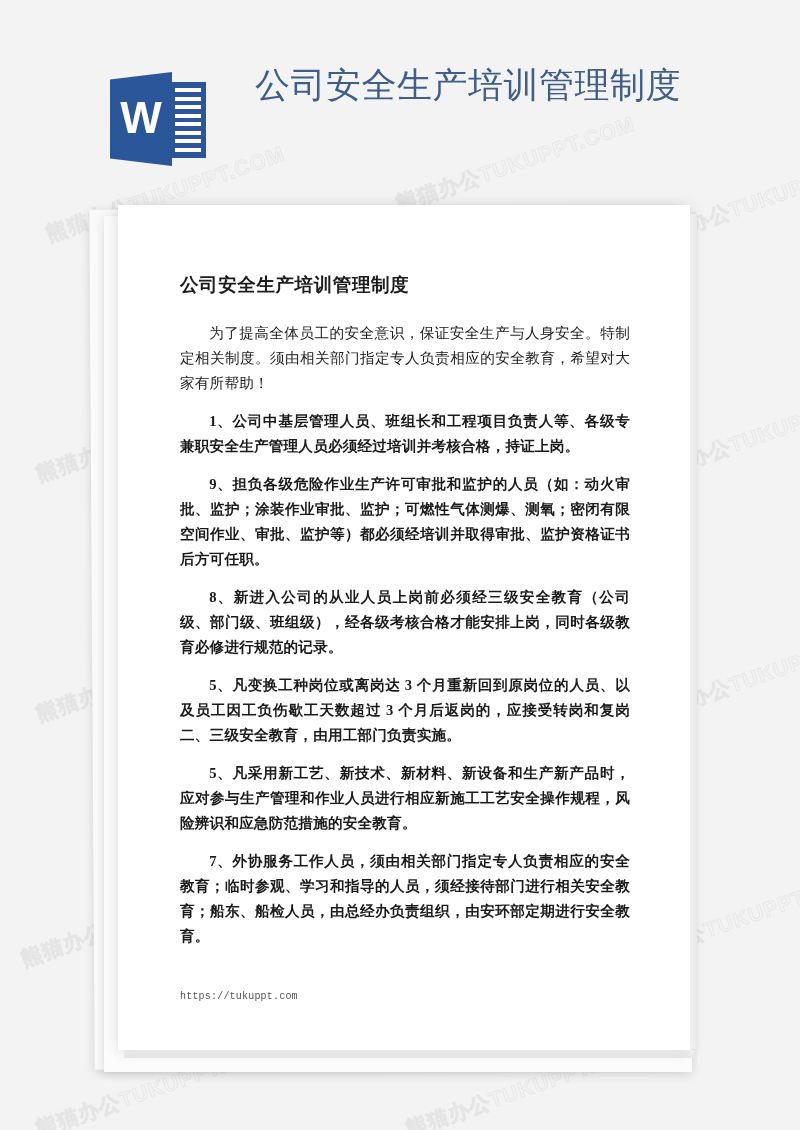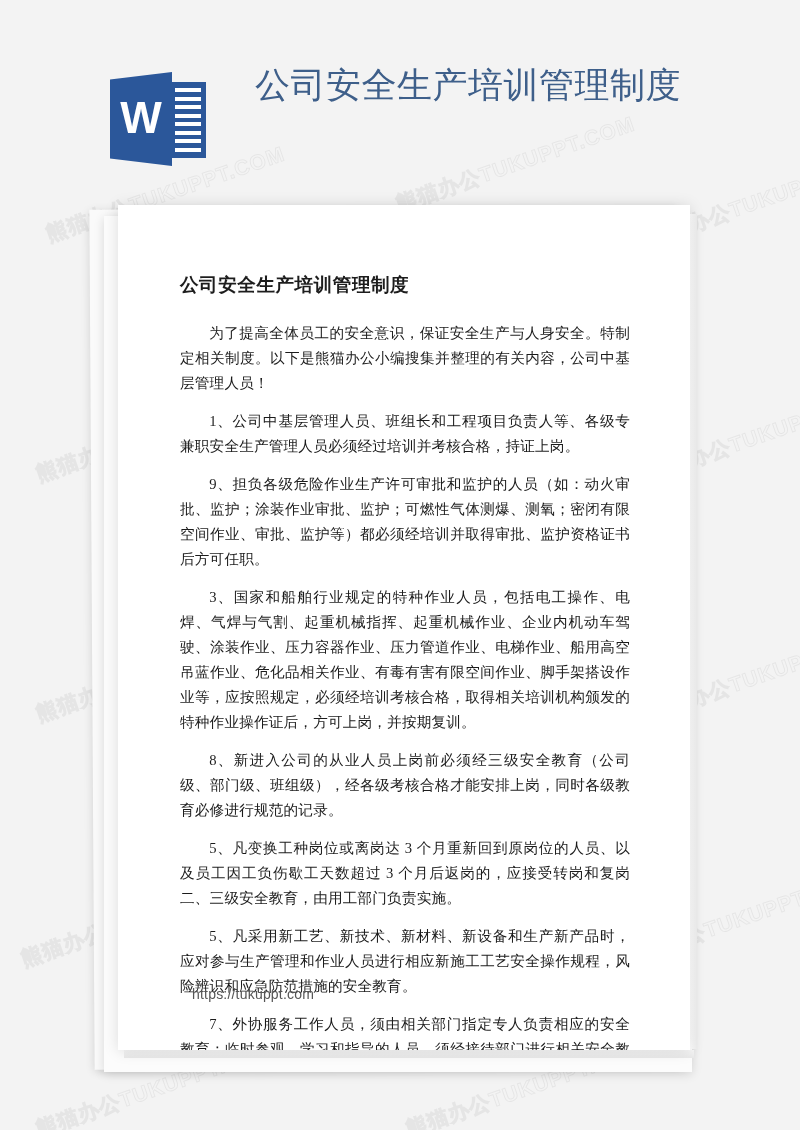--- a/index.html
+++ b/index.html
@@ -153,31 +153,30 @@
     font-family: "Liberation Serif", serif;
     font-size: 14.6px;
     line-height: 25px;
     color: #1b1b1b;
     text-align: justify;
     text-indent: 2em;
     margin: 0 0 13px 0;
     letter-spacing: 0.2px;
   }
   .para.numbered {
-    font-weight: 400;
+    font-weight: 700;
   }
   #page-url {
     position: absolute;
     left: 62px;
     bottom: 48px;
-    font-family: Liberation Sans, sans-serif;
-    font-size: 14px;
+    font-family: Liberation Mono, monospace;
+    font-size: 10px;
     color: #555555;
     letter-spacing: 0.2px;
-    margin-left: 12px;
   }
 
   
   #stack-edge-right {
     position: absolute;
     left: 690px;
     top: 214px;
     width: 7px;
     height: 835px;
     background: linear-gradient(to right, #ffffff, #ededed);
@@ -231,24 +230,23 @@
 
 <div id="paper-back-2" class="paper-stack"></div>
 <div id="paper-back-1" class="paper-stack"></div>
 <div id="stack-edge-right"></div>
 <div id="stack-edge-bottom"></div>
 
 <div id="doc-page">
   <div id="doc-body">
     <h1 id="doc-title">公司安全生产培训管理制度</h1>
     <div id="paragraph-container">
-        <p class="para">为了提高全体员工的安全意识，保证安全生产与人身安全。特制定相关制度。以下是熊猫办公小编搜集并整理的有关内容，公司中基层管理人员！</p>
+        <p class="para">为了提高全体员工的安全意识，保证安全生产与人身安全。特制定相关制度。须由相关部门指定专人负责相应的安全教育，希望对大家有所帮助！</p>
         <p class="para numbered">1、公司中基层管理人员、班组长和工程项目负责人等、各级专兼职安全生产管理人员必须经过培训并考核合格，持证上岗。</p>
         <p class="para numbered">9、担负各级危险作业生产许可审批和监护的人员（如：动火审批、监护；涂装作业审批、监护；可燃性气体测爆、测氧；密闭有限空间作业、审批、监护等）都必须经培训并取得审批、监护资格证书后方可任职。</p>
-        <p class="para numbered">3、国家和船舶行业规定的特种作业人员，包括电工操作、电焊、气焊与气割、起重机械指挥、起重机械作业、企业内机动车驾驶、涂装作业、压力容器作业、压力管道作业、电梯作业、船用高空吊蓝作业、危化品相关作业、有毒有害有限空间作业、脚手架搭设作业等，应按照规定，必须经培训考核合格，取得相关培训机构颁发的特种作业操作证后，方可上岗，并按期复训。</p>
         <p class="para numbered">8、新进入公司的从业人员上岗前必须经三级安全教育（公司级、部门级、班组级），经各级考核合格才能安排上岗，同时各级教育必修进行规范的记录。</p>
         <p class="para numbered">5、凡变换工种岗位或离岗达 3 个月重新回到原岗位的人员、以及员工因工负伤歇工天数超过 3 个月后返岗的，应接受转岗和复岗二、三级安全教育，由用工部门负责实施。</p>
         <p class="para numbered">5、凡采用新工艺、新技术、新材料、新设备和生产新产品时，应对参与生产管理和作业人员进行相应新施工工艺安全操作规程，风险辨识和应急防范措施的安全教育。</p>
         <p class="para numbered">7、外协服务工作人员，须由相关部门指定专人负责相应的安全教育；临时参观、学习和指导的人员，须经接待部门进行相关安全教育；船东、船检人员，由总经办负责组织，由安环部定期进行安全教育。</p>
       </div>
 
   </div>
   <div id="page-url">https://tukuppt.com</div>
 </div>
 

